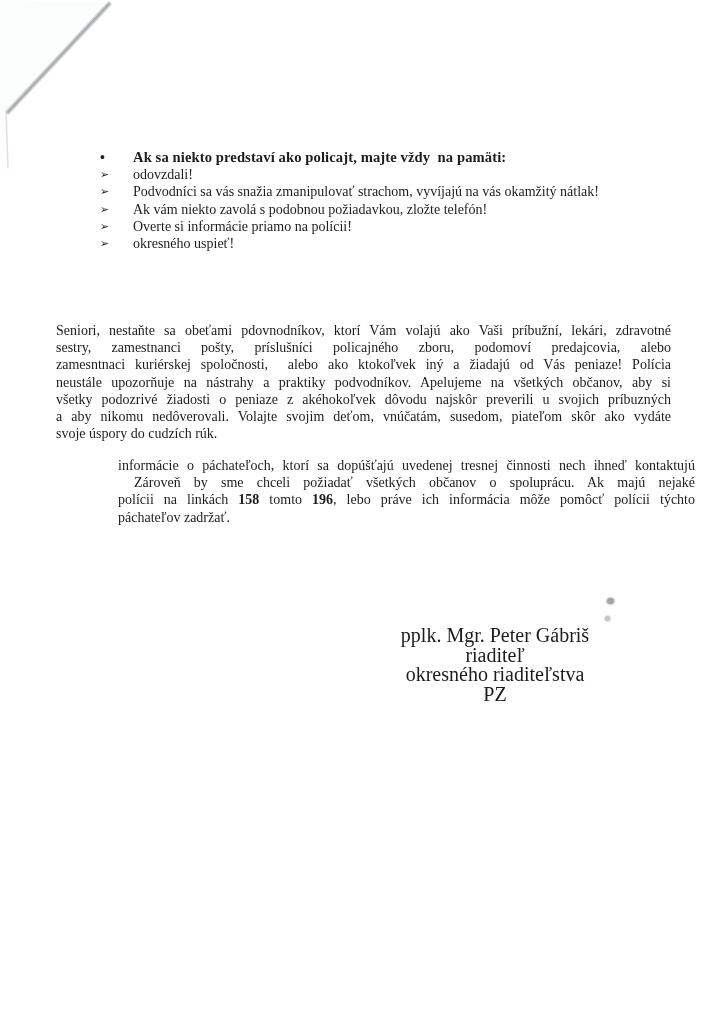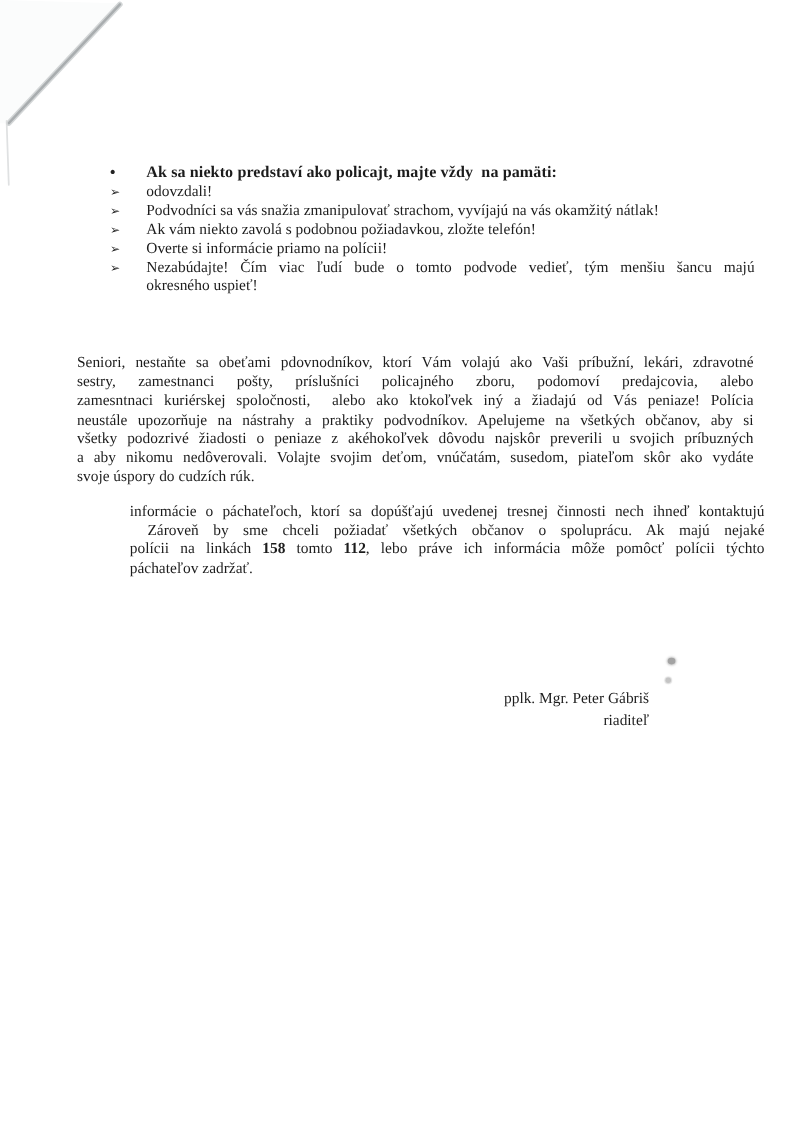--- a/index.html
+++ b/index.html
@@ -22,26 +22,26 @@
   .jline{text-align:justify;text-align-last:justify;text-justify:inter-word;}
   .lline{text-align:left;}
   .findent{text-indent:16px;}
   .bullet-list{position:absolute;left:100px;top:149px;width:586px;}
   .lrow{display:flex;align-items:flex-start;}
   .marker{flex:0 0 33px;width:33px;font-family:"DejaVu Sans",sans-serif;font-size:11px;line-height:17.2px;color:#222;}
   .marker-dot{font-size:14px;font-weight:bold;font-family:"Liberation Serif",serif;}
   .ltext{flex:1;min-width:0;}
   .lhead .tline{font-weight:bold;font-size:14.6px;letter-spacing:0.1px;}
   .para{position:absolute;}
-  .para-1{left:70px;top:322px;width:615px;}
+  .para-1{left:56px;top:322px;width:615px;}
   .para-2{left:118px;top:457px;width:577px;}
   .seg-bold{font-weight:bold;}
   .signature{
     position:absolute;left:400px;top:626px;width:190px;
-    text-align:right;font-size:14px;line-height:19.5px;
+    text-align:center;font-size:20px;line-height:19.5px;
   }
 </style>
 </head>
 <body>
 
 <div class="page">
 
   <svg class="fold-svg" width="140" height="190" viewBox="0 0 140 190" aria-hidden="true">
     <polygon points="0,0 106,3 8,112 0,112" fill="#fbfcfc"></polygon>
     <line x1="8" y1="112" x2="109" y2="4" stroke="#d3d6d7" stroke-width="5" stroke-linecap="round"></line>
@@ -79,41 +79,41 @@
       </div>
       <div class="lrow">
         <span class="marker ">➢</span>
         <div class="ltext">
           <div class="tline lline">Overte si informácie priamo na polícii!</div>
         </div>
       </div>
       <div class="lrow">
         <span class="marker ">➢</span>
         <div class="ltext">
-          <div class="tline jline">Nezabúdajte! Čím viac ľudí bude o tomto podvode vedieť, tým menšiu šancu majú</div>
           <div class="tline lline">okresného uspieť!</div>
         </div>
       </div>
     </div>
 
   <div class="para para-1">
       <div class="tline jline">Seniori, nestaňte sa obeťami pdovnodníkov, ktorí Vám volajú ako Vaši príbužní, lekári, zdravotné</div>
       <div class="tline jline">sestry, zamestnanci pošty, príslušníci policajného zboru, podomoví predajcovia, alebo</div>
       <div class="tline jline">zamesntnaci kuriérskej spoločnosti,&nbsp; alebo ako ktokoľvek iný a žiadajú od Vás peniaze! Polícia</div>
       <div class="tline jline">neustále upozorňuje na nástrahy a praktiky podvodníkov. Apelujeme na všetkých občanov, aby si</div>
       <div class="tline jline">všetky podozrivé žiadosti o peniaze z akéhokoľvek dôvodu najskôr preverili u svojich príbuzných</div>
       <div class="tline jline">a aby nikomu nedôverovali. Volajte svojim deťom, vnúčatám, susedom, piateľom skôr ako vydáte</div>
       <div class="tline lline">svoje úspory do cudzích rúk.</div>
     </div>
 
   <div class="para para-2">
       <div class="tline jline">informácie o páchateľoch, ktorí sa dopúšťajú uvedenej tresnej činnosti nech ihneď kontaktujú</div>
       <div class="tline jline findent">Zároveň by sme chceli požiadať všetkých občanov o spoluprácu. Ak majú nejaké</div>
-      <div class="tline jline"><span class="">polícii na linkách </span><span class="seg-bold">158</span><span class=""> tomto </span><span class="seg-bold">112</span><span class="">, lebo práve ich informácia môže pomôcť polícii týchto</span></div>
+      <div class="tline jline"><span class="">polícii na linkách </span><span class="seg-bold">158</span><span class=""> tomto </span><span class="seg-bold">196</span><span class="">, lebo práve ich informácia môže pomôcť polícii týchto</span></div>
       <div class="tline lline">páchateľov zadržať.</div>
     </div>
 
   <div class="signature">
     <div>pplk. Mgr. Peter Gábriš</div>
     <div>riaditeľ</div>
+    <div>okresného riaditeľstva PZ</div>
   </div>
 
 </div>
 
 </body></html>

